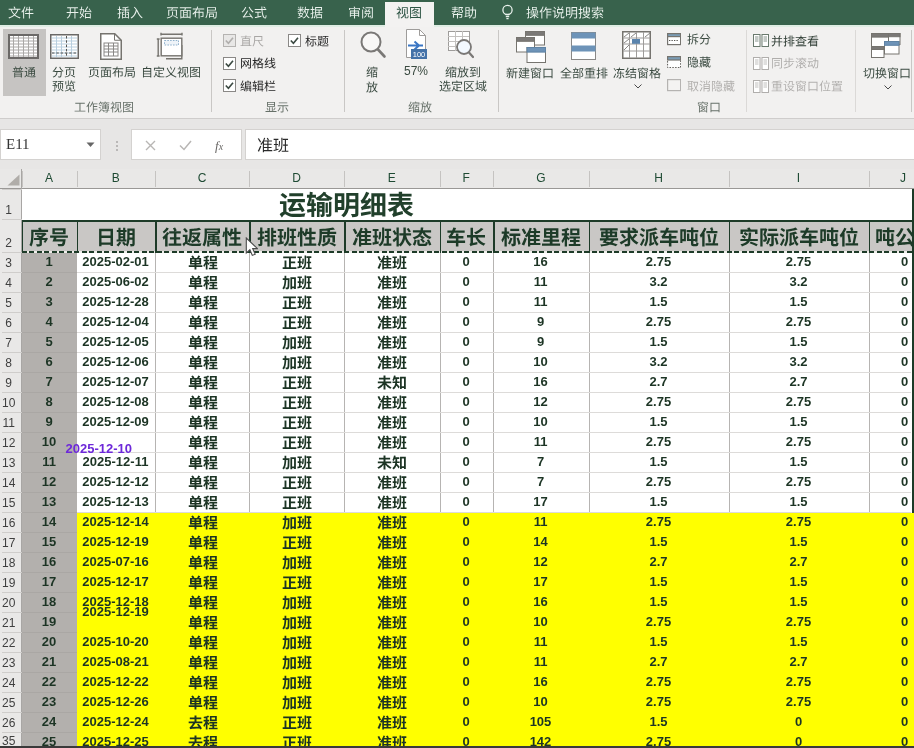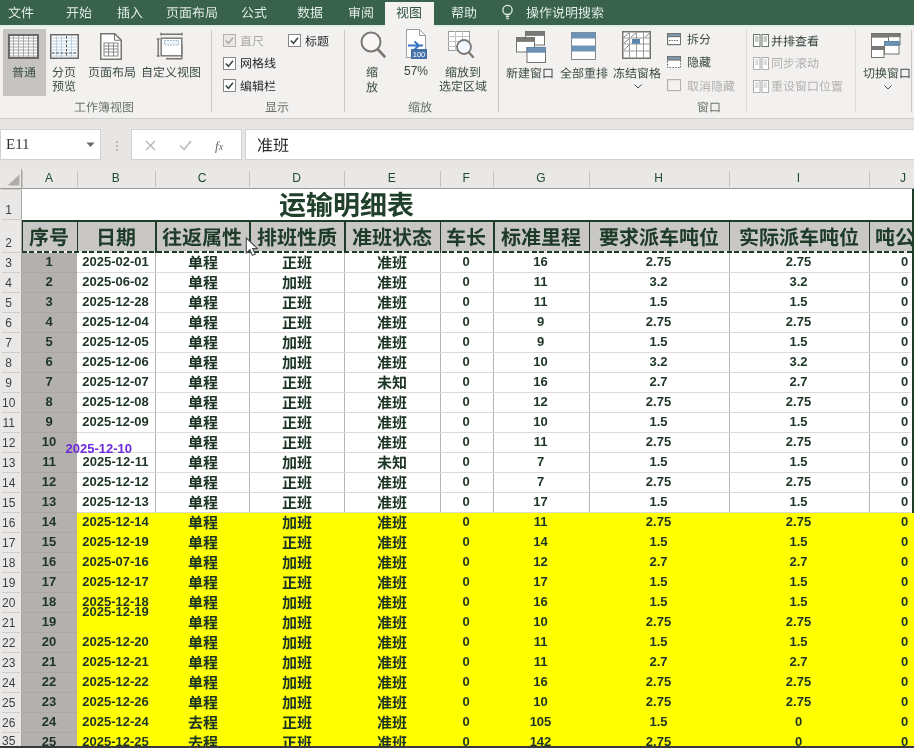--- a/index.html
+++ b/index.html
@@ -1257,21 +1257,21 @@
         <use href="#b51c6" x="0"></use>
         <use href="#b73ed" x="200"></use>
       </g>
     </svg>
     <div style="position:absolute;left:421.0px;top:614.0px;width:90px;height:17px;line-height:17px;font:bold 13px 'Liberation Sans', sans-serif;color:#1c3424;text-align:center;">0</div>
     <div style="position:absolute;left:495.5px;top:614.0px;width:90px;height:17px;line-height:17px;font:bold 13px 'Liberation Sans', sans-serif;color:#1c3424;text-align:center;">10</div>
     <div style="position:absolute;left:613.5px;top:614.0px;width:90px;height:17px;line-height:17px;font:bold 13px 'Liberation Sans', sans-serif;color:#1c3424;text-align:center;">2.75</div>
     <div style="position:absolute;left:753.5px;top:614.0px;width:90px;height:17px;line-height:17px;font:bold 13px 'Liberation Sans', sans-serif;color:#1c3424;text-align:center;">2.75</div>
     <div style="position:absolute;left:859.5px;top:614.0px;width:90px;height:17px;line-height:17px;font:bold 13px 'Liberation Sans', sans-serif;color:#1c3424;text-align:center;">0</div>
     <div style="position:absolute;left:4.0px;top:634.0px;width:90px;height:17px;line-height:17px;font:bold 13px 'Liberation Sans', sans-serif;color:#1c3424;text-align:center;">20</div>
-    <div style="position:absolute;left:65.5px;top:634.0px;width:100px;height:17px;line-height:17px;font:bold 13px 'Liberation Sans', sans-serif;color:#1c3424;text-align:center;">2025-12-20</div>
+    <div style="position:absolute;left:65.5px;top:634.0px;width:100px;height:17px;line-height:17px;font:bold 13px 'Liberation Sans', sans-serif;color:#1c3424;text-align:center;">2025-10-20</div>
     <svg style="position:absolute;left:187.5px;top:635.3px;width:30.0px;height:15px;color:#1c3424;" viewBox="0 0 400 200">
       <g fill="currentColor" transform="translate(0 176) scale(1 -1)">
         <use href="#b5355" x="0"></use>
         <use href="#b7a0b" x="200"></use>
       </g>
     </svg>
     <svg style="position:absolute;left:281.5px;top:635.3px;width:30.0px;height:15px;color:#1c3424;" viewBox="0 0 400 200">
       <g fill="currentColor" transform="translate(0 176) scale(1 -1)">
         <use href="#b52a0" x="0"></use>
         <use href="#b73ed" x="200"></use>
@@ -1282,21 +1282,21 @@
         <use href="#b51c6" x="0"></use>
         <use href="#b73ed" x="200"></use>
       </g>
     </svg>
     <div style="position:absolute;left:421.0px;top:634.0px;width:90px;height:17px;line-height:17px;font:bold 13px 'Liberation Sans', sans-serif;color:#1c3424;text-align:center;">0</div>
     <div style="position:absolute;left:495.5px;top:634.0px;width:90px;height:17px;line-height:17px;font:bold 13px 'Liberation Sans', sans-serif;color:#1c3424;text-align:center;">11</div>
     <div style="position:absolute;left:613.5px;top:634.0px;width:90px;height:17px;line-height:17px;font:bold 13px 'Liberation Sans', sans-serif;color:#1c3424;text-align:center;">1.5</div>
     <div style="position:absolute;left:753.5px;top:634.0px;width:90px;height:17px;line-height:17px;font:bold 13px 'Liberation Sans', sans-serif;color:#1c3424;text-align:center;">1.5</div>
     <div style="position:absolute;left:859.5px;top:634.0px;width:90px;height:17px;line-height:17px;font:bold 13px 'Liberation Sans', sans-serif;color:#1c3424;text-align:center;">0</div>
     <div style="position:absolute;left:4.0px;top:654.0px;width:90px;height:17px;line-height:17px;font:bold 13px 'Liberation Sans', sans-serif;color:#1c3424;text-align:center;">21</div>
-    <div style="position:absolute;left:65.5px;top:654.0px;width:100px;height:17px;line-height:17px;font:bold 13px 'Liberation Sans', sans-serif;color:#1c3424;text-align:center;">2025-12-21</div>
+    <div style="position:absolute;left:65.5px;top:654.0px;width:100px;height:17px;line-height:17px;font:bold 13px 'Liberation Sans', sans-serif;color:#1c3424;text-align:center;">2025-08-21</div>
     <svg style="position:absolute;left:187.5px;top:655.3px;width:30.0px;height:15px;color:#1c3424;" viewBox="0 0 400 200">
       <g fill="currentColor" transform="translate(0 176) scale(1 -1)">
         <use href="#b5355" x="0"></use>
         <use href="#b7a0b" x="200"></use>
       </g>
     </svg>
     <svg style="position:absolute;left:281.5px;top:655.3px;width:30.0px;height:15px;color:#1c3424;" viewBox="0 0 400 200">
       <g fill="currentColor" transform="translate(0 176) scale(1 -1)">
         <use href="#b52a0" x="0"></use>
         <use href="#b73ed" x="200"></use>

